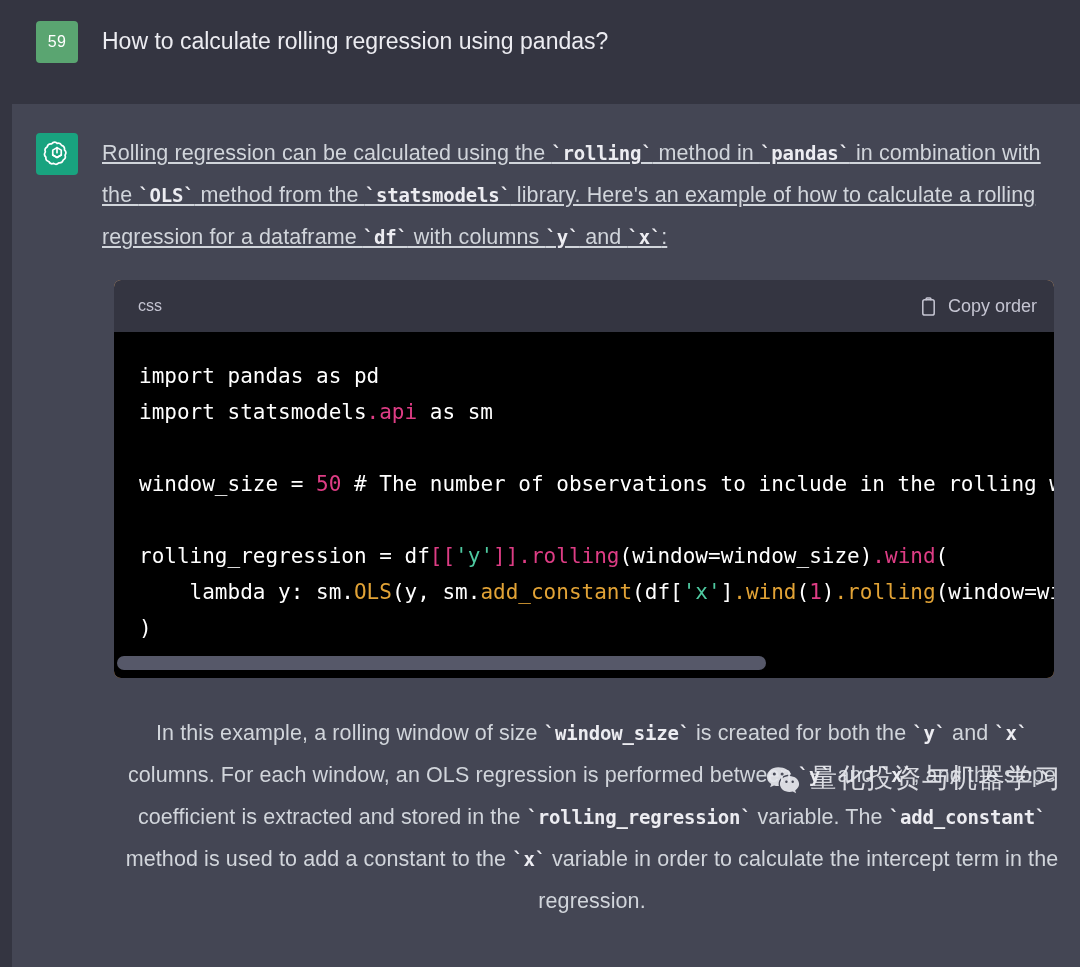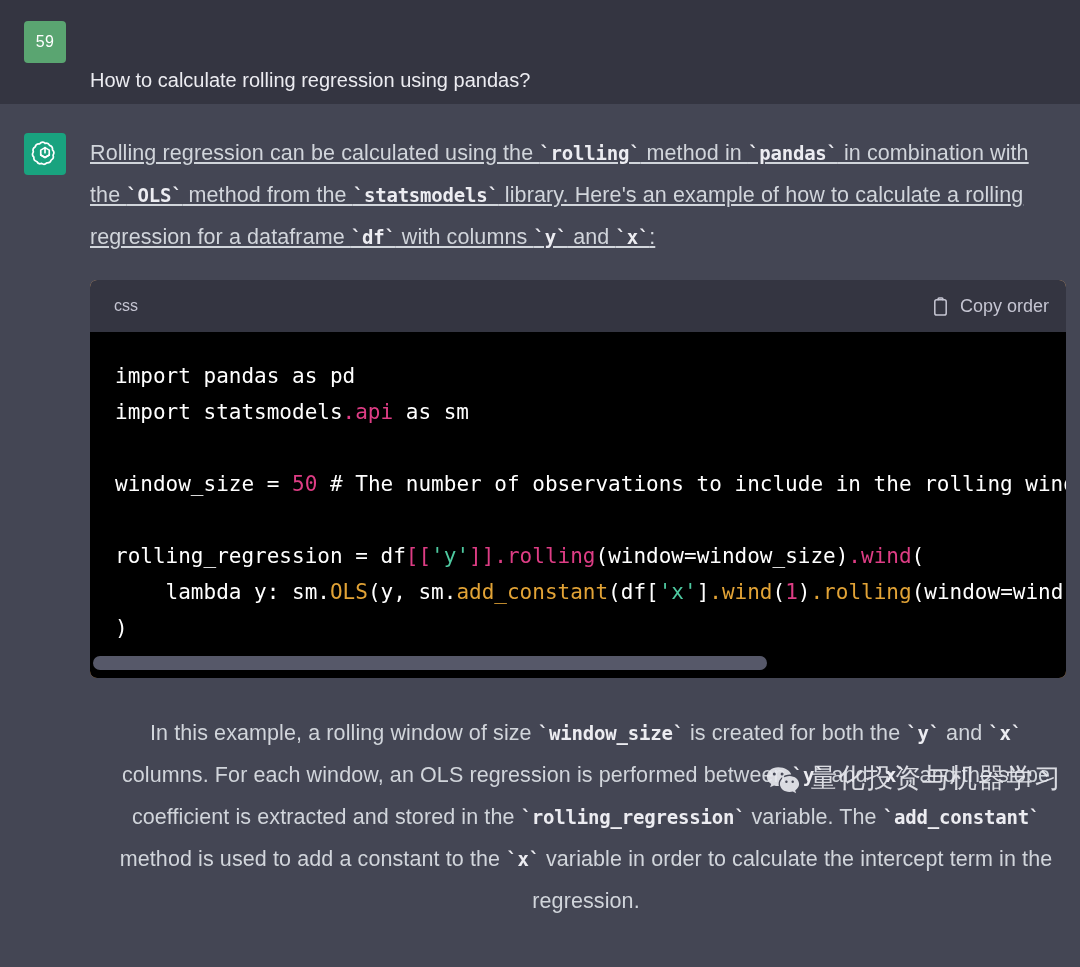--- a/index.html
+++ b/index.html
@@ -4,21 +4,21 @@
 <style>
   * { box-sizing: border-box; }
   html, body {
     margin: 0; padding: 0;
     width: 1080px; height: 967px;
     background: #343541;
     font-family: "Liberation Sans", sans-serif;
     overflow: hidden;
   }
 
-  .page { width: 1080px; height: 824px; position: relative; }
+  .page { width: 1080px; height: 824px; position: relative; padding-left: 12px; }
 
   
   .turn-user {
     background: #343541;
     height: 104px;
     display: flex;
     align-items: flex-start;
     padding: 20px 0 0 0;
   }
   .turn-assistant {
@@ -55,24 +55,23 @@
   .avatar-bot svg { width: 30px; height: 30px; display:block; }
 
   .content-col {
     flex: 1 1 auto;
     padding-right: 14px;
     min-width: 0;
   }
 
   .q-text {
     color: #ececf1;
-    font-size: 20px;
+    font-size: 23px;
     line-height: 34px;
     padding-top: 4px;
-    margin-top: 39px;
   }
 
   
   .para {
     color: #d1d5db;
     font-size: 21.5px;
     line-height: 42px;
     letter-spacing: .1px;
   }
   .para.p-top { margin: 0 3px 22px 0; text-decoration: underline; }
@@ -84,21 +83,21 @@
     font-weight: 700;
     color: #ececf1;
     letter-spacing: -0.2px;
   }
 
   
   .codeblock {
     border-radius: 7px;
     overflow: hidden;
     background: #fdba74;
-    margin: 0;
+    margin: 12px;
     position: relative;
   }
   .code-header {
     background: #343541;
     height: 52px;
     display: flex;
     align-items: center;
     justify-content: space-between;
     padding: 0 17px 0 24px;
   }

